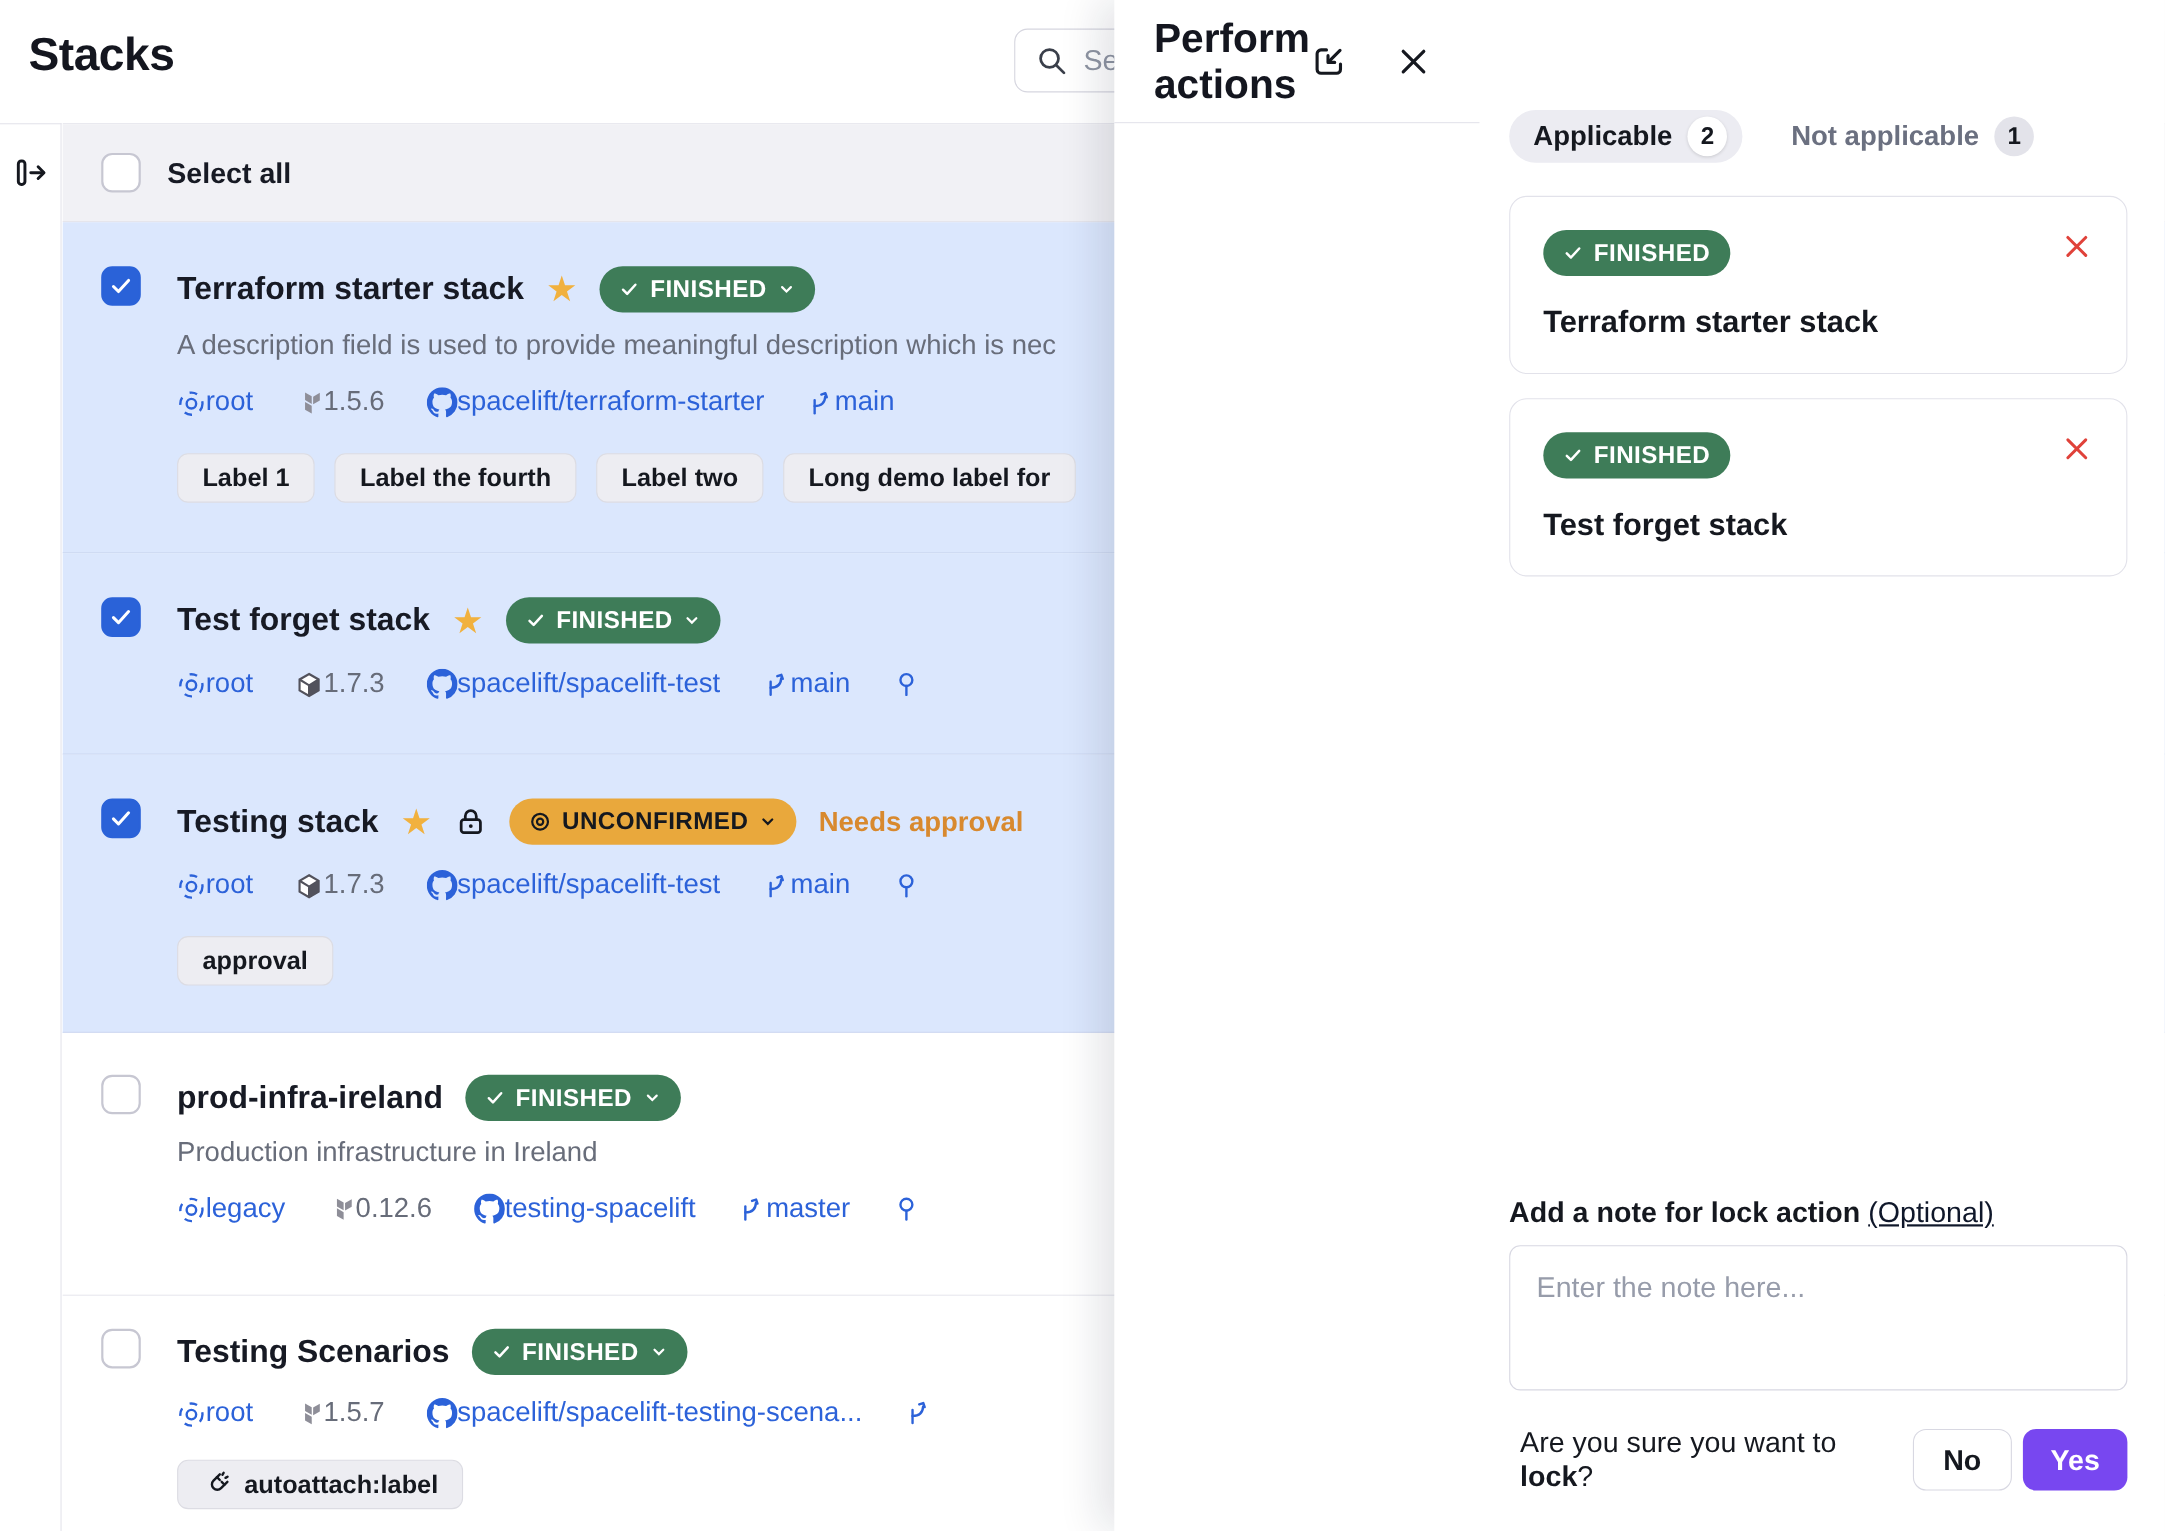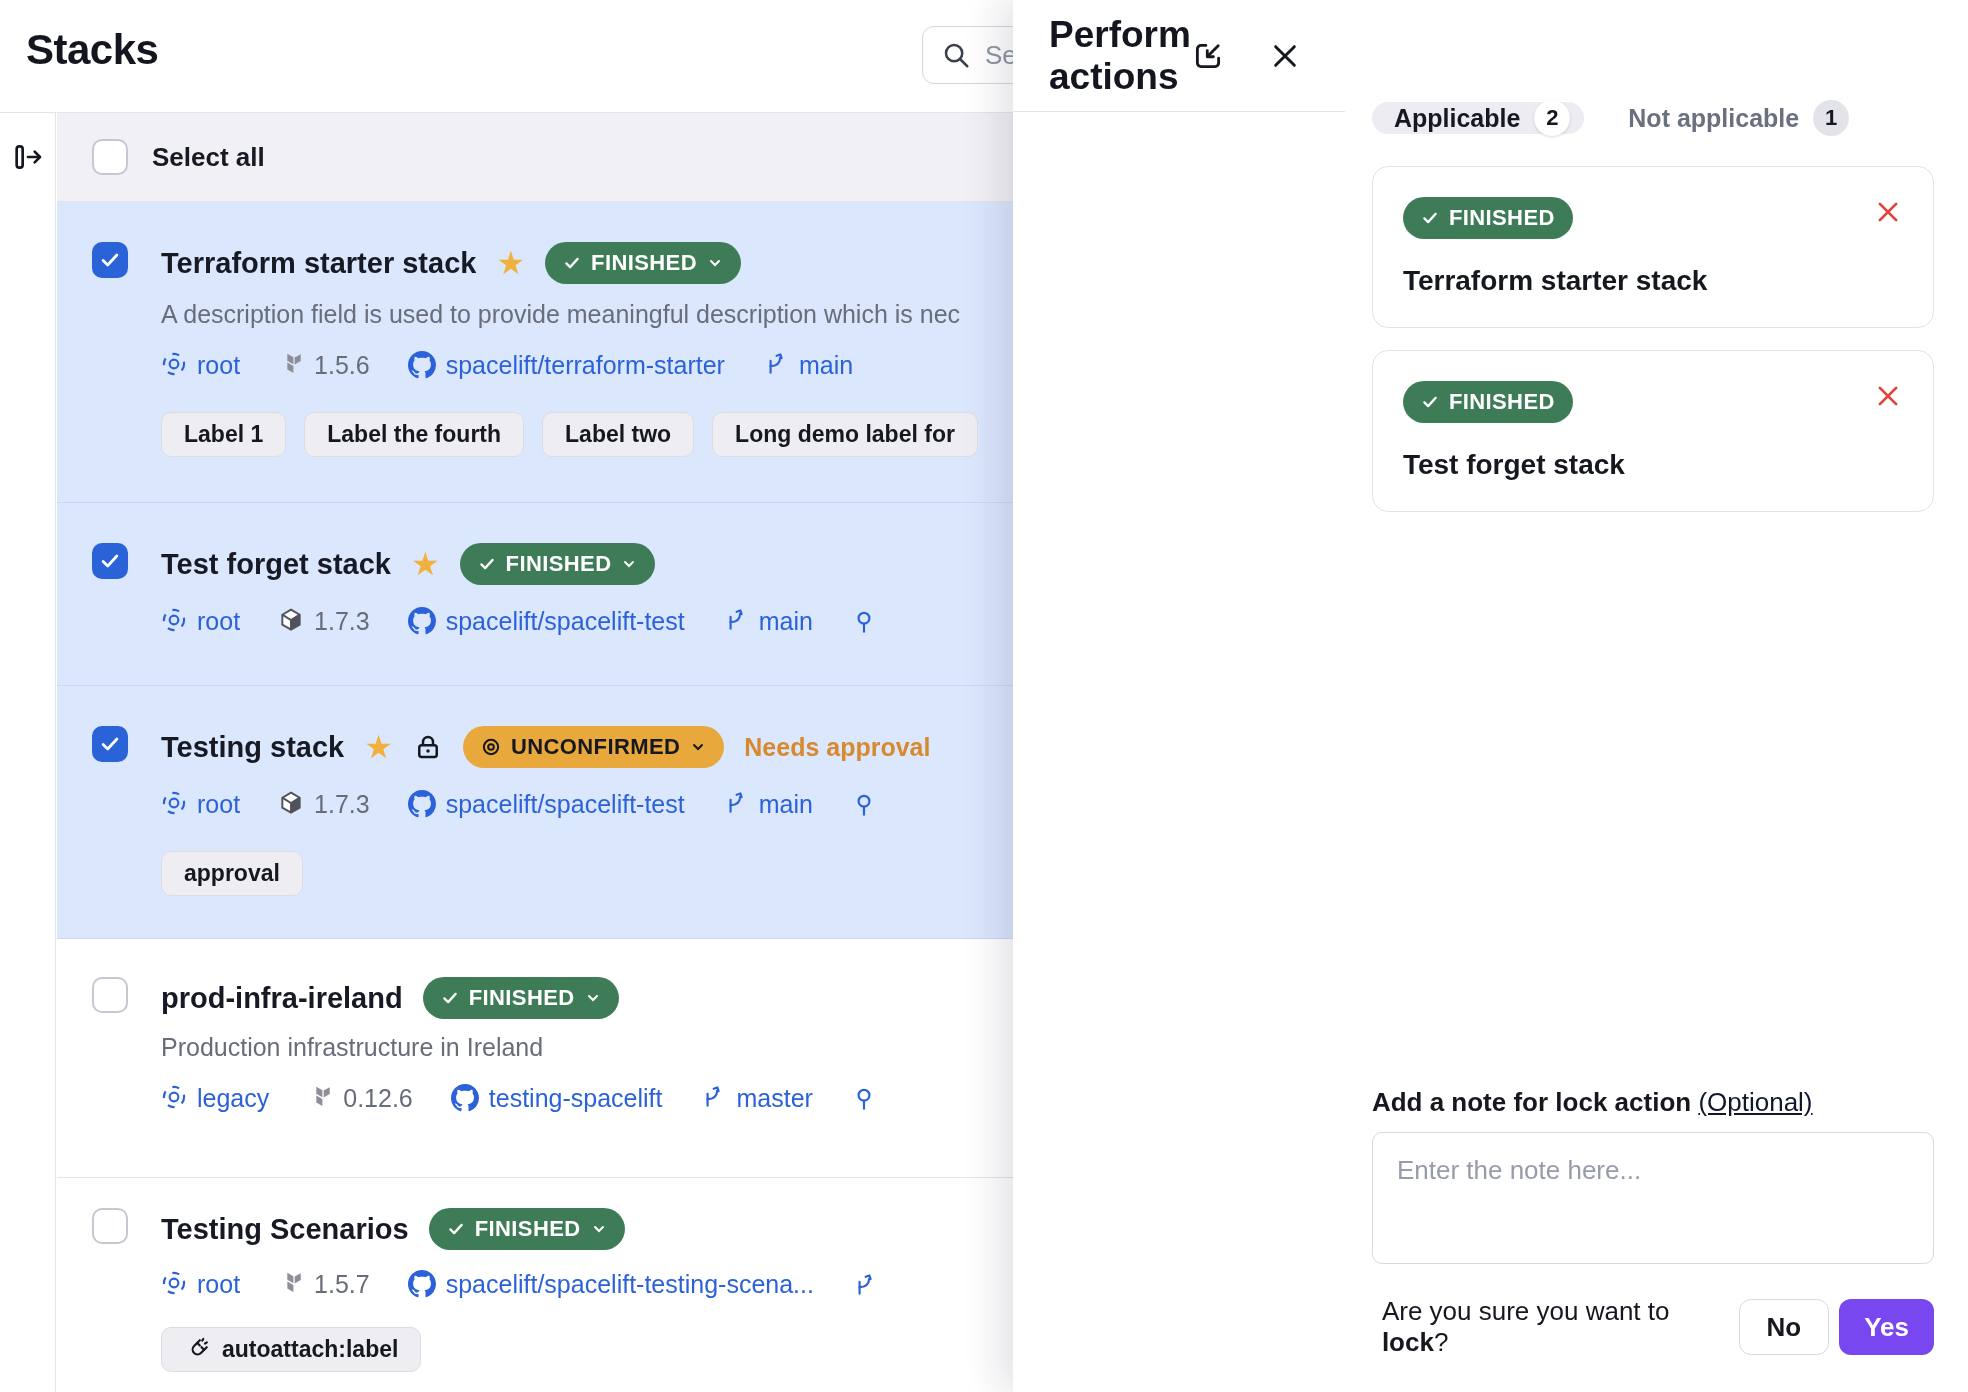--- a/index.html
+++ b/index.html
@@ -48,21 +48,21 @@
   .star { font-size:32px; color:#f1b13e; line-height:1; cursor:pointer; }
   .status-badge {
     display:inline-flex; align-items:center; gap:10px; height:42px; padding:0 18px;
     border-radius:22px; background:#3e7c58; color:#fff; font-size:22px; font-weight:800;
     letter-spacing:0.4px; cursor:pointer; white-space:nowrap;
   }
   .status-badge.warn { background:#e9a83c; color:#15181f; }
   .status-note { font-size:25px; font-weight:600; color:#d8892e; }
   .desc { margin-top:16px; font-size:25px; color:#686d7a; white-space:nowrap; }
   .meta { margin-top:22px; display:flex; align-items:center; gap:38px; font-size:25px; font-weight:500; white-space:nowrap; }
-  .mi { display:inline-flex; align-items:flex-start; gap:10px; cursor:pointer; }
+  .mi { display:inline-flex; align-items:flex-end; cursor:pointer; }
   .mi.blue { color:#2c62d9; }
   .mi.grey { color:#676c79; cursor:default; }
   .labels { margin-top:32px; display:flex; gap:18px; white-space:nowrap; }
   .label-pill {
     height:45px; padding:0 22px; background:#ededf2; border:1px solid #dcdce3; border-radius:10px;
     display:inline-flex; align-items:center; gap:12px; font-size:23px; font-weight:700; color:#15181f;
   }
   .icon { display:inline-flex; flex:0 0 auto; }
   
   .row-1 { height:301px; } .row-2 { height:183px; } .row-3 { height:253px; } .row-4 { height:239px; padding-top:38px; } .row-5 { height:215px; padding-top:30px; border-bottom:none; }
@@ -78,21 +78,21 @@
   .ph-icons { display:flex; align-items:center; gap:44px; }
   .icon-btn { cursor:pointer; display:inline-flex; }
   .panel-body { flex:1; display:flex; flex-direction:column; padding:32px 34px 34px 27px; overflow:hidden; }
   .alert {
     background:#f3f5fa; border-radius:10px; padding:22px 26px; display:flex; gap:18px;
     font-size:25px; line-height:37px; color:#1c2130;
   }
   .alert .icon { margin-top:4px; }
   .tabs { margin-top:68px; display:flex; align-items:center; gap:44px; }
   .tab { display:inline-flex; align-items:center; gap:14px; font-size:25px; font-weight:700; cursor:pointer; }
-  .tab.active { background:#ececf2; border-radius:24px; height:32px; padding:0 14px 0 22px; color:#15181f; }
+  .tab.active { background:#ececf2; border-radius:24px; height:48px; padding:0 14px 0 22px; color:#15181f; }
   .tab.inactive { color:#6b7080; }
   .count { width:36px; height:36px; border-radius:50%; display:flex; align-items:center; justify-content:center; font-size:22px; font-weight:700; color:#15181f; }
   .count.white { background:#fff; box-shadow:0 1px 3px rgba(0,0,0,0.15); }
   .count.grey { background:#e3e3ea; }
   .pcard { border:1.5px solid #e2e2ea; border-radius:16px; padding:30px; position:relative; }
   .pcard.first { margin-top:30px; } .pcard.second { margin-top:22px; }
   .pcard-x { position:absolute; top:30px; right:30px; cursor:pointer; display:inline-flex; }
   .pcard-title { margin-top:26px; font-size:28px; font-weight:800; color:#15181f; }
   .spacer { flex:1; }
   .note-label { font-size:26px; color:#15181f; }

